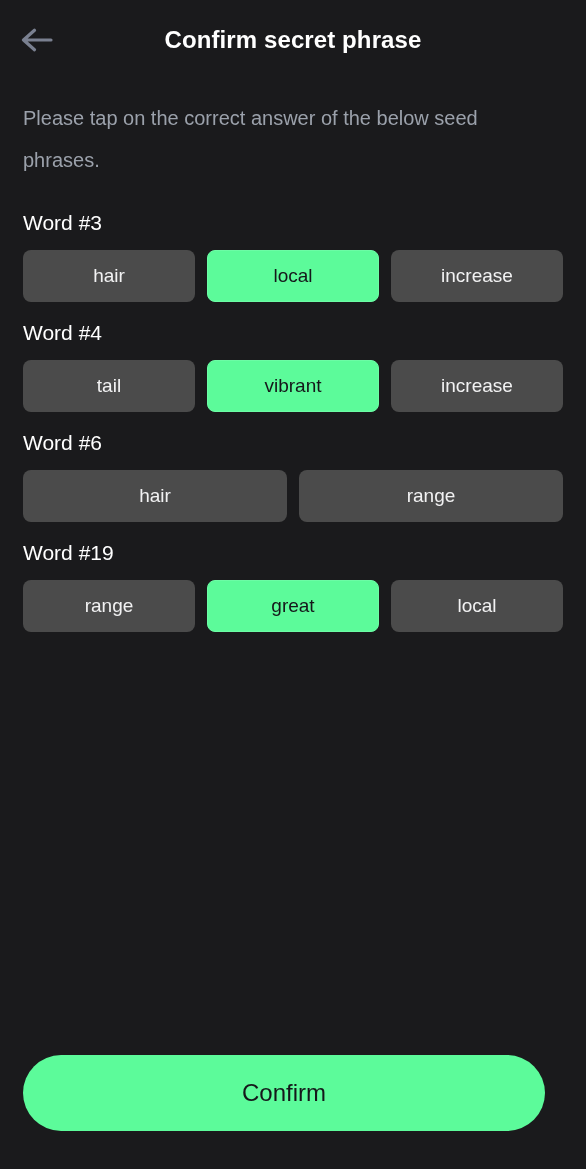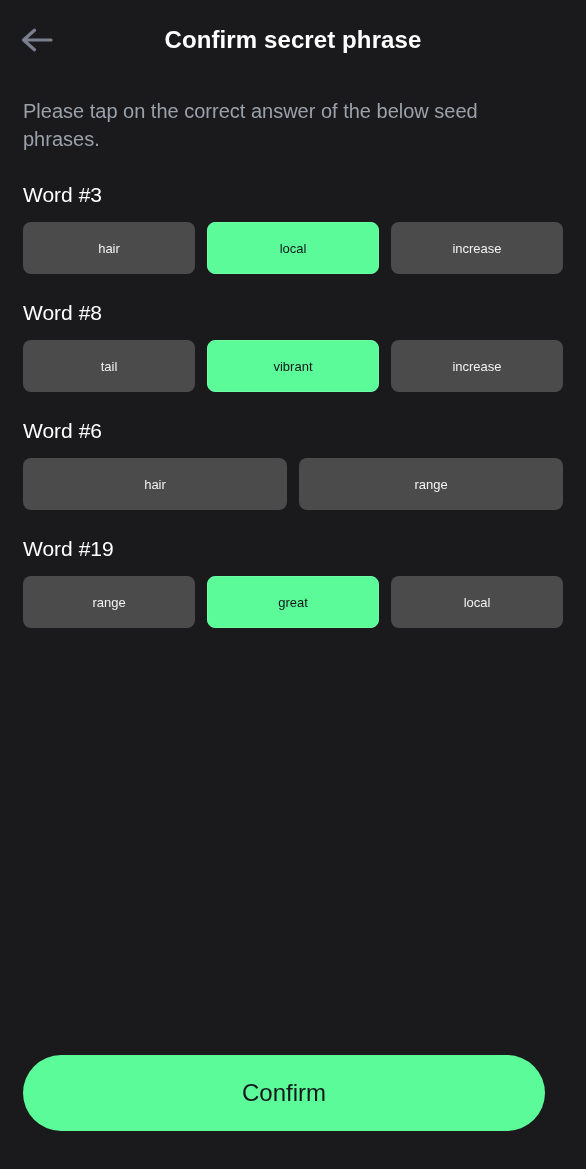--- a/index.html
+++ b/index.html
@@ -57,34 +57,34 @@
     font-size: 24px;
     font-weight: bold;
     letter-spacing: 0.1px;
     line-height: 1;
   }
 
   
   .subtitle {
     color: #9ba1ab;
     font-size: 20px;
-    line-height: 28px;
+    line-height: 42px;
     padding: 17px 23px 0 23px;
     max-width: 510px;
     flex: 0 0 auto;
   }
 
   
   .groups {
     padding: 0 23px;
     margin-top: 31px;
     flex: 0 0 auto;
   }
 
-  .word-group { margin-bottom: 28px; }
+  .word-group { margin-bottom: 20px; }
   .word-group:last-child { margin-bottom: 0; }
 
   .word-label {
     color: #ffffff;
     font-size: 21px;
     font-weight: normal;
     line-height: 1;
     margin-bottom: 17px;
   }
 
@@ -93,21 +93,21 @@
     gap: 12px;
   }
 
   .option {
     flex: 1 1 0;
     height: 52px;
     border-radius: 8px;
     display: flex;
     align-items: center;
     justify-content: center;
-    font-size: 13px;
+    font-size: 19px;
     font-family: "Liberation Sans", sans-serif;
     cursor: pointer;
     border: 1px solid transparent;
     padding: 0 4px;
     text-align: center;
     background: #4b4b4b;
     color: #f2f2f3;
   }
 
   .option.selected {
@@ -164,21 +164,21 @@
     <div class="word-group">
       <div class="word-label">Word #3</div>
       <div class="options-row">
         <div class="option">hair</div>
         <div class="option selected">local</div>
         <div class="option">increase</div>
       </div>
     </div>
 
     <div class="word-group">
-      <div class="word-label">Word #8</div>
+      <div class="word-label">Word #4</div>
       <div class="options-row">
         <div class="option">tail</div>
         <div class="option selected">vibrant</div>
         <div class="option">increase</div>
       </div>
     </div>
 
     <div class="word-group">
       <div class="word-label">Word #6</div>
       <div class="options-row">

